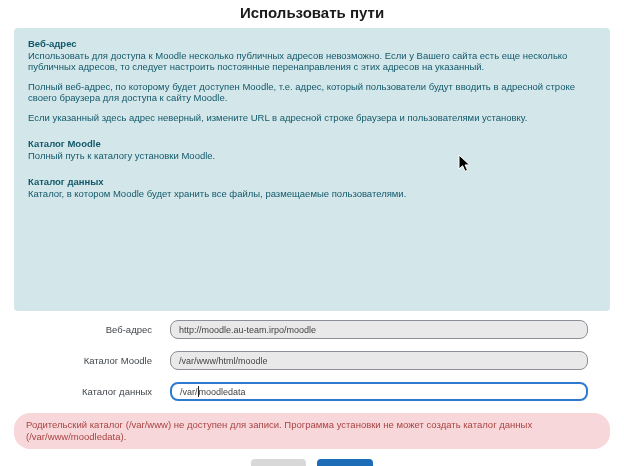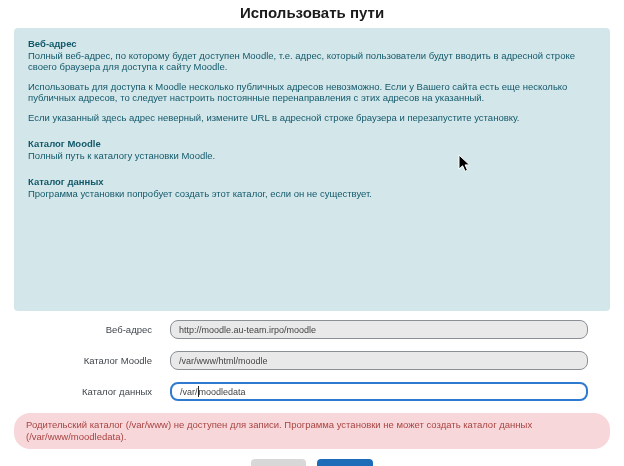--- a/index.html
+++ b/index.html
@@ -117,31 +117,31 @@
 </head>
 <body>
 
 <div class="page">
 
   <h1 class="page-title">Использовать пути</h1>
 
   <div class="info-box">
     <div class="section">
       <div class="section-heading">Веб-адрес</div>
+      <p>Использовать для доступа к Moodle несколько публичных адресов невозможно. Если у Вашего сайта есть еще несколько публичных адресов, то следует настроить постоянные перенаправления с этих адресов на указанный.</p>
       <p>Полный веб-адрес, по которому будет доступен Moodle, т.е. адрес, который пользователи будут вводить в адресной строке своего браузера для доступа к сайту Moodle.</p>
-      <p>Использовать для доступа к Moodle несколько публичных адресов невозможно. Если у Вашего сайта есть еще несколько публичных адресов, то следует настроить постоянные перенаправления с этих адресов на указанный.</p>
-      <p>Если указанный здесь адрес неверный, измените URL в адресной строке браузера и перезапустите установку.</p>
+      <p>Если указанный здесь адрес неверный, измените URL в адресной строке браузера и пользователями установку.</p>
     </div>
     <div class="section">
       <div class="section-heading">Каталог Moodle</div>
       <p>Полный путь к каталогу установки Moodle.</p>
     </div>
     <div class="section">
       <div class="section-heading">Каталог данных</div>
-      <p>Программа установки попробует создать этот каталог, если он не существует.</p>
+      <p>Каталог, в котором Moodle будет хранить все файлы, размещаемые пользователями.</p>
     </div>
   </div>
 
   <div class="form-area">
     <div class="form-row">
       <label class="field-label">Веб-адрес</label>
       <input type="text" class="text-input" readonly="" value="http://moodle.au-team.irpo/moodle" style="">
     </div>
     <div class="form-row">
       <label class="field-label">Каталог Moodle</label>

